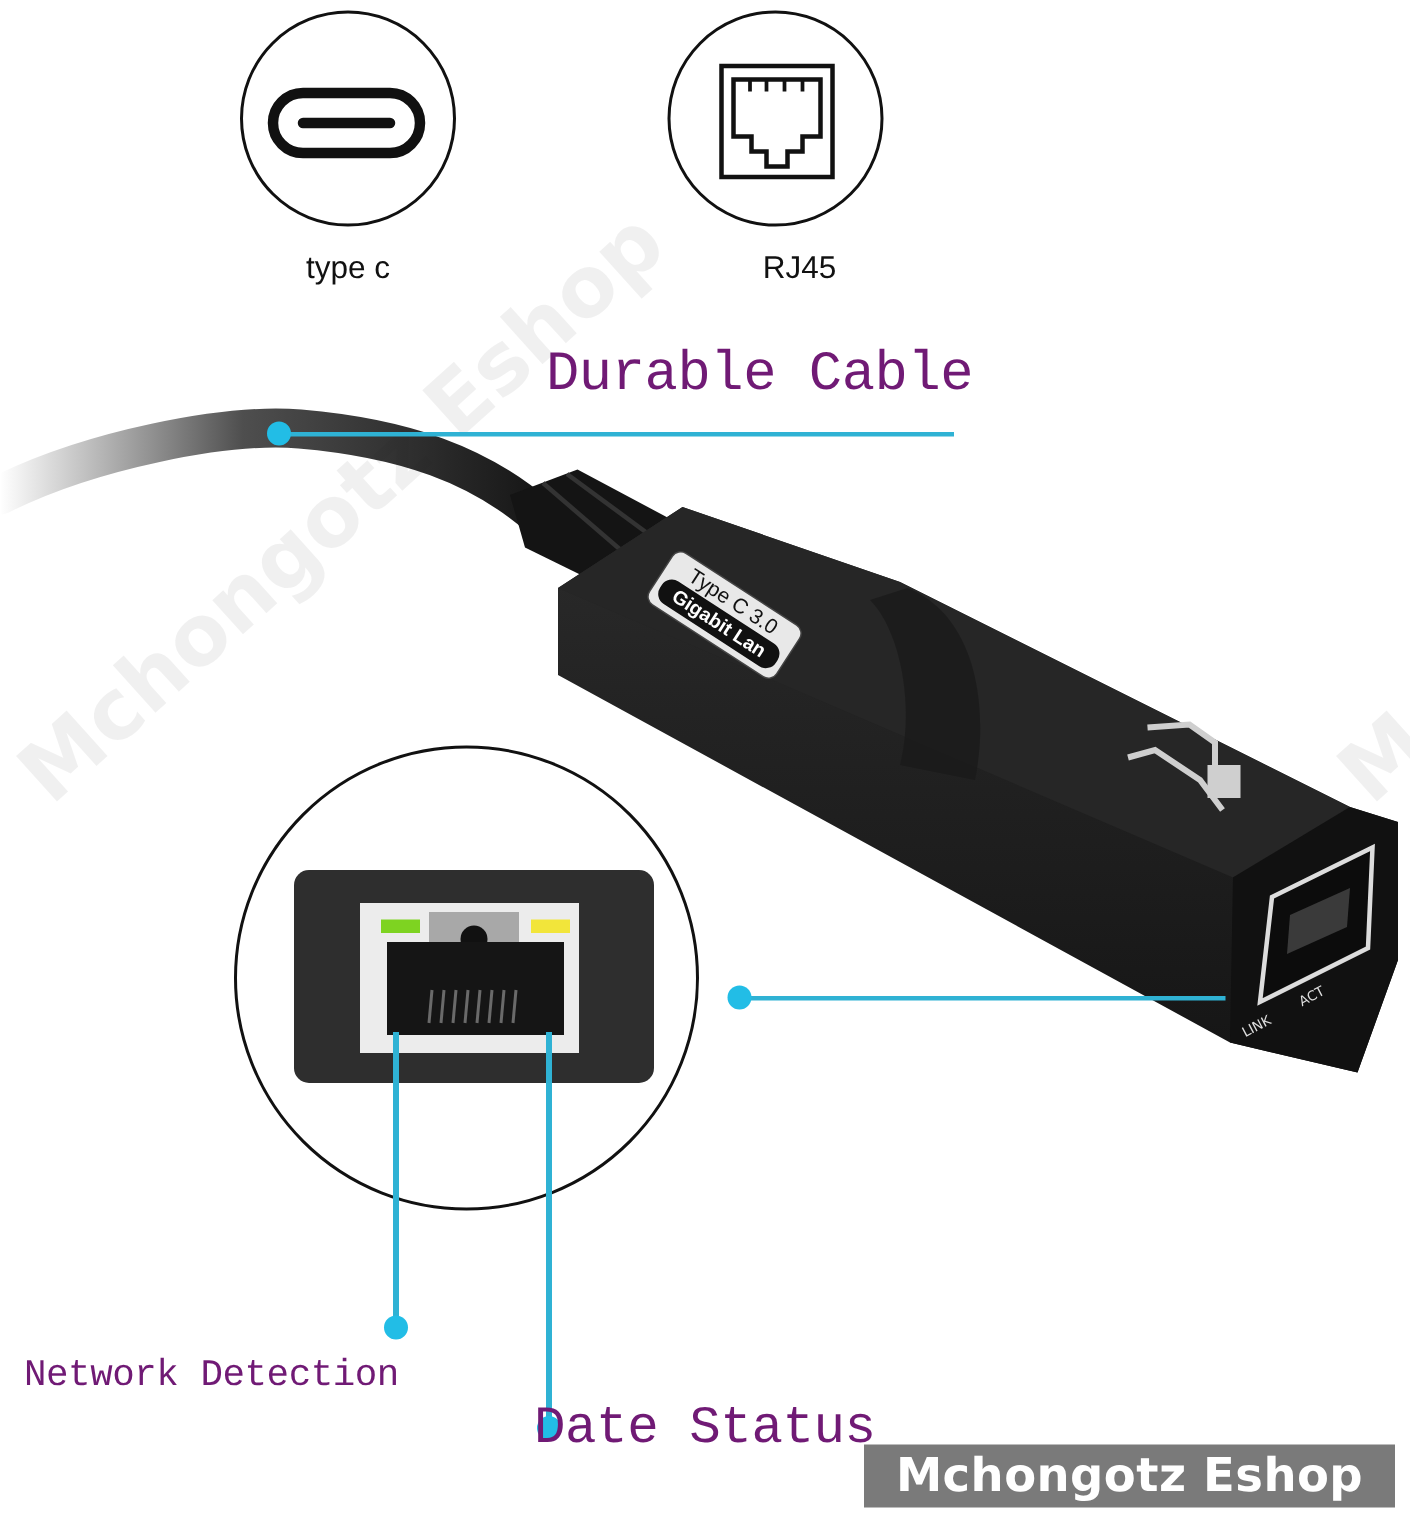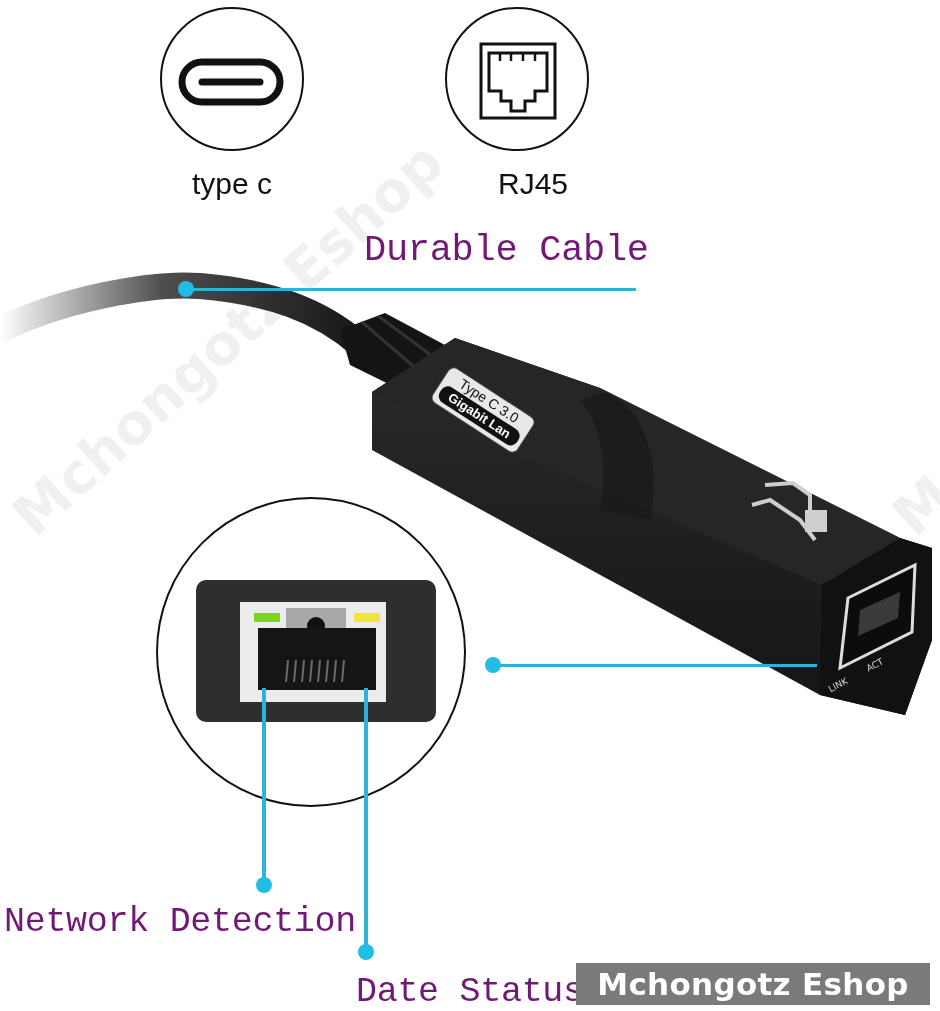--- a/index.html
+++ b/index.html
@@ -1,20 +1,20 @@
 <!DOCTYPE html>
 <html><head>
   <meta charset="utf-8">
   <style>
     html, body { margin:0; padding:0; }
     body { width:940px; height:1011px; background:#ffffff; position:relative; overflow:hidden;
            font-family:"Liberation Sans", sans-serif; }
     .abs { position:absolute; }
     .icon-circle { position:absolute; width:144px; height:144px; border:2px solid #111; border-radius:50%; background:#fff; box-sizing:border-box; }
-    .icon-label { position:absolute; font-size:30px; color:#111; text-align:center; font-family:"Liberation Sans", sans-serif; }
+    .icon-label { position:absolute; font-size:21px; color:#111; text-align:center; font-family:"Liberation Sans", sans-serif; }
     .feature-label { position:absolute; color:#701a75; font-family:Liberation Mono, monospace; white-space:nowrap; letter-spacing:-0.3px; }
     .callout-line { position:absolute; background:#2fb2d4; }
     .callout-dot { position:absolute; width:16px; height:16px; border-radius:50%; background:#22bde6; }
     .watermark { position:absolute; color:rgba(0,0,0,0.06); font-weight:bold; font-family:"DejaVu Sans", sans-serif; white-space:nowrap; }
     .brand-badge { position:absolute; left:576px; top:963px; width:354px; height:42px; background:#7a7a7a;
                    color:#fff; font-size:31px; font-weight:bold; font-family:"DejaVu Sans", sans-serif;
                    display:flex; align-items:center; justify-content:center; letter-spacing:0.3px; }
   </style>
 </head>
 <body>
@@ -117,16 +117,16 @@
 
 <div class="callout-line" style="left:492px; top:664px; width:325px; height:3px;"></div>
 <div class="callout-dot" style="left:485px; top:657px;"></div>
 
 <div class="callout-line" style="left:262px; top:688px; width:4px; height:195px;"></div>
 <div class="callout-dot" style="left:256px; top:877px;"></div>
 
 <div class="callout-line" style="left:364px; top:688px; width:4px; height:262px;"></div>
 <div class="callout-dot" style="left:358px; top:944px;"></div>
 
-<div class="feature-label" style="left:4px; top:902px; font-size:35px;">Network Detection</div>
-<div class="feature-label" style="left:356px; top:972px; font-size:35px;">Date Status</div>
+<div class="feature-label" style="left:16px; top:902px; font-size:25px;">Network Detection</div>
+<div class="feature-label" style="left:356px; top:932px; font-size:35px;">Date Status</div>
 
 <div class="brand-badge">Mchongotz Eshop</div>
 
 </body></html>

